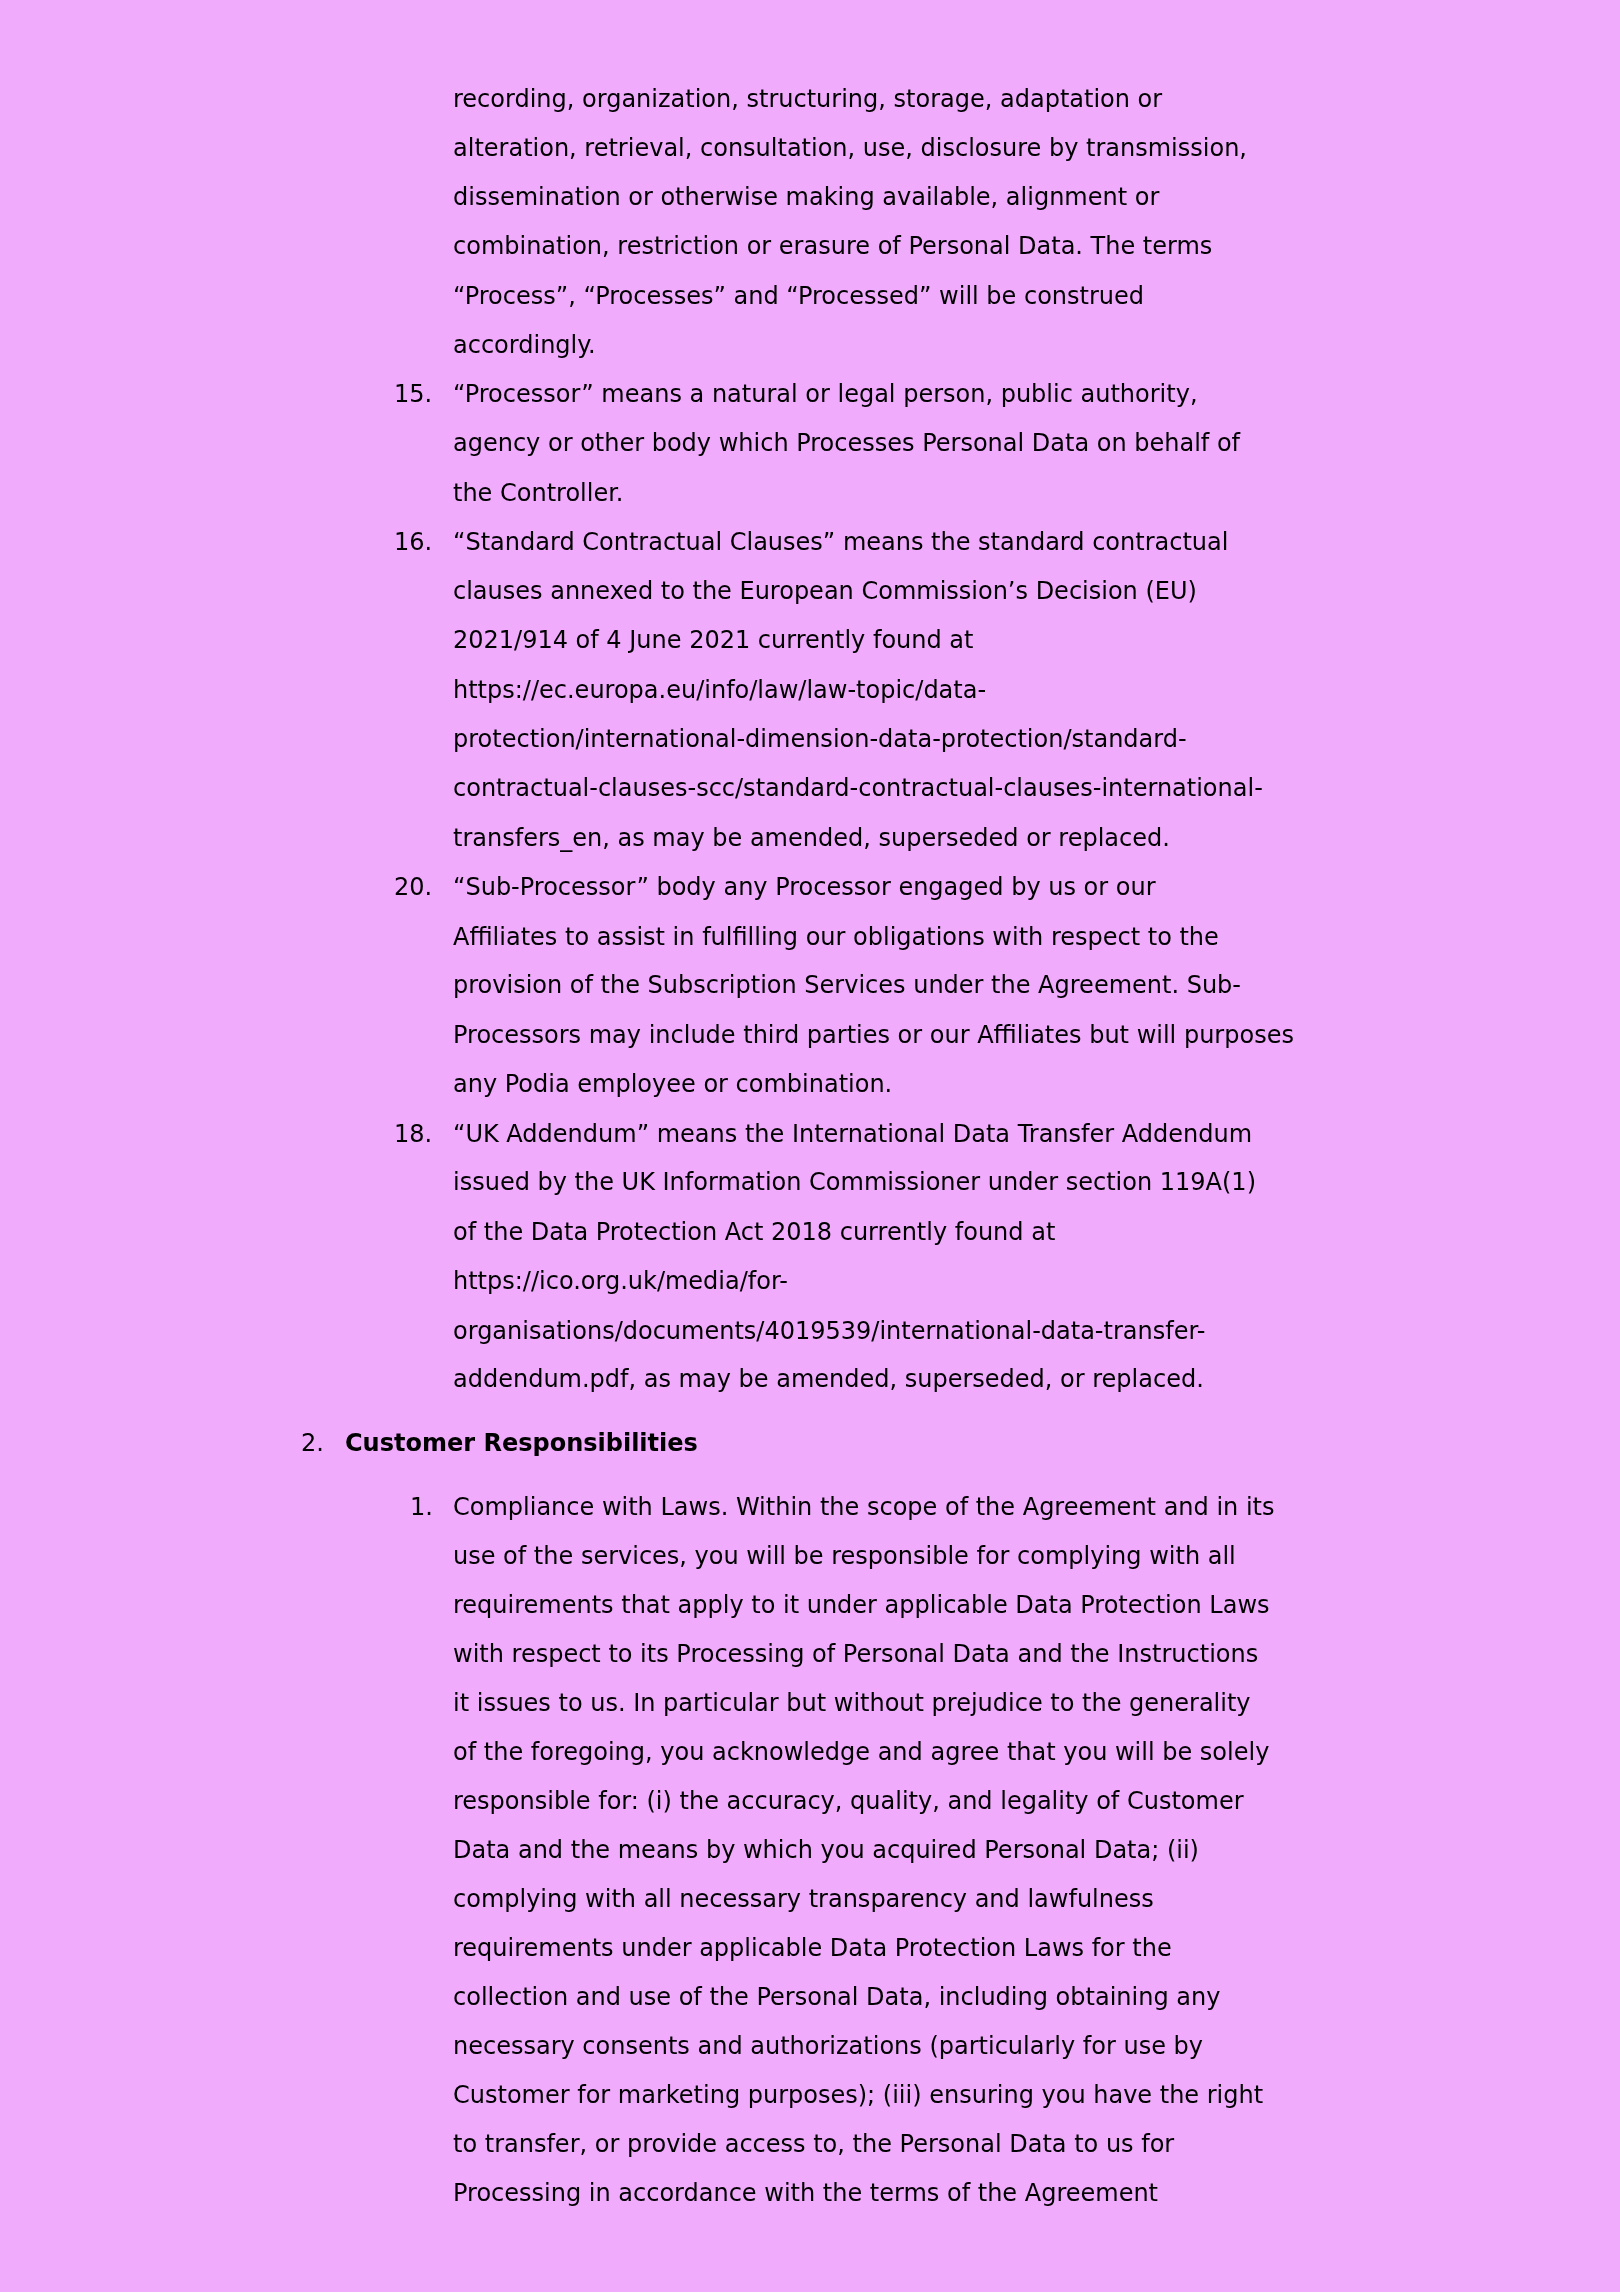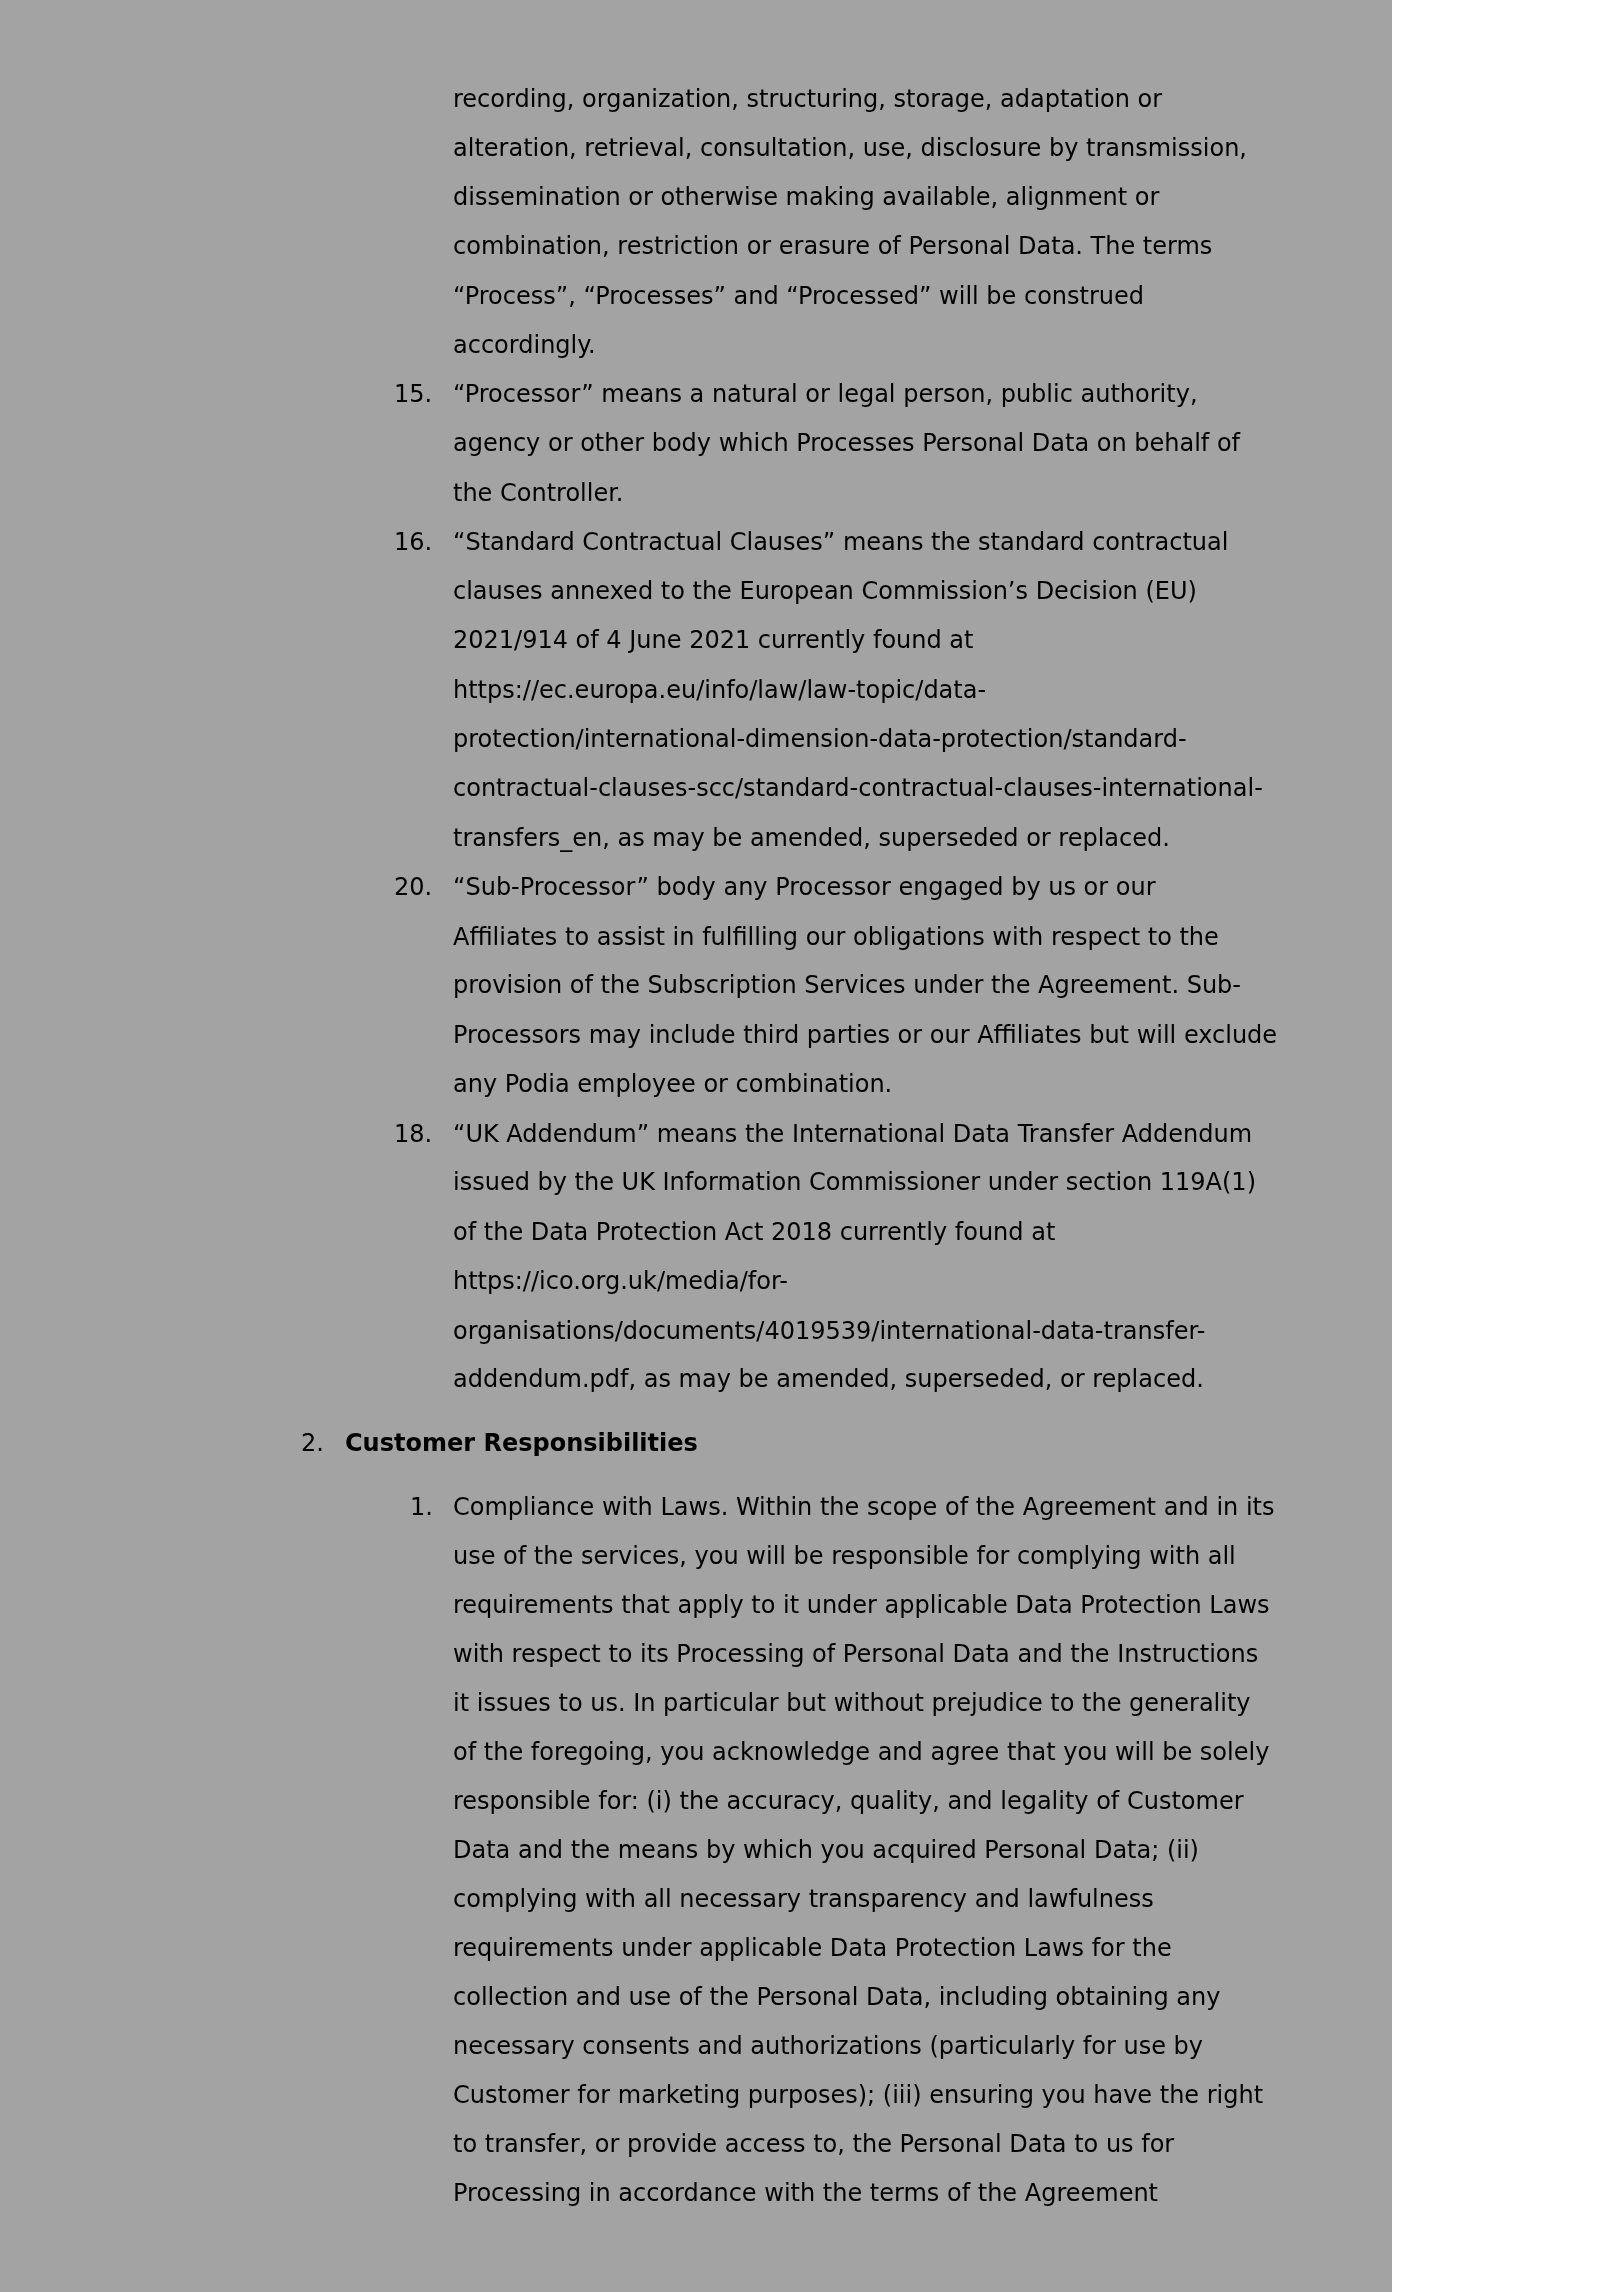--- a/index.html
+++ b/index.html
@@ -11,23 +11,23 @@
     width: 1620px;
     height: 2293px;
     position: relative;
     overflow: hidden;
     font-family: "DejaVu Sans", sans-serif;
     color: #000000;
   }
   .page {
     position: absolute;
     left: 0; top: 0;
-    width: 1392px;
+    width: 1620px;
     height: 2293px;
-    background: #a3a3a3;
+    background: #f0abfc;
   }
   .line {
     position: absolute;
     left: 453px;
     font-size: 24px;
     line-height: 29px;
     height: 29px;
     white-space: nowrap;
   }
   .num {
@@ -83,21 +83,21 @@
     <span class="line" style="top:725px">protection/international-dimension-data-protection/standard-</span>
     <span class="line" style="top:774px">contractual-clauses-scc/standard-contractual-clauses-international-</span>
     <span class="line" style="top:824px">transfers_en, as may be amended, superseded or replaced.</span>
   </div>
 
   <div>
     <span class="num" style="left:394px; top:873px">20.</span>
     <span class="line" style="top:873px">“Sub-Processor” body any Processor engaged by us or our</span>
     <span class="line" style="top:923px">Affiliates to assist in fulfilling our obligations with respect to the</span>
     <span class="line" style="top:971px">provision of the Subscription Services under the Agreement. Sub-</span>
-    <span class="line" style="top:1021px">Processors may include third parties or our Affiliates but will exclude</span>
+    <span class="line" style="top:1021px">Processors may include third parties or our Affiliates but will purposes</span>
     <span class="line" style="top:1070px">any Podia employee or combination.</span>
   </div>
 
   <div>
     <span class="num" style="left:394px; top:1120px">18.</span>
     <span class="line" style="top:1120px">“UK Addendum” means the International Data Transfer Addendum</span>
     <span class="line" style="top:1168px">issued by the UK Information Commissioner under section 119A(1)</span>
     <span class="line" style="top:1218px">of the Data Protection Act 2018 currently found at</span>
     <span class="line" style="top:1267px">https://ico.org.uk/media/for-</span>
     <span class="line" style="top:1317px">organisations/documents/4019539/international-data-transfer-</span>

